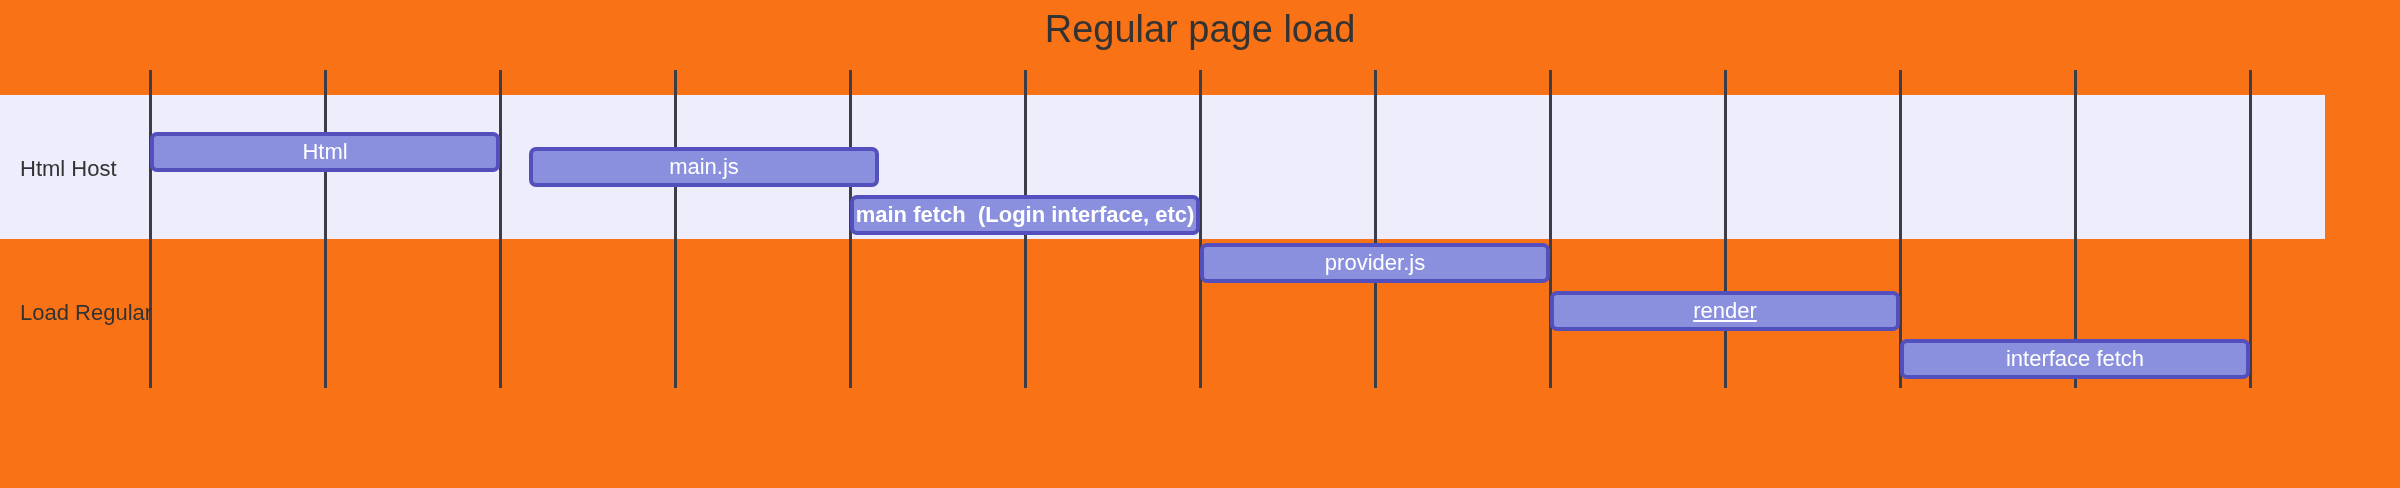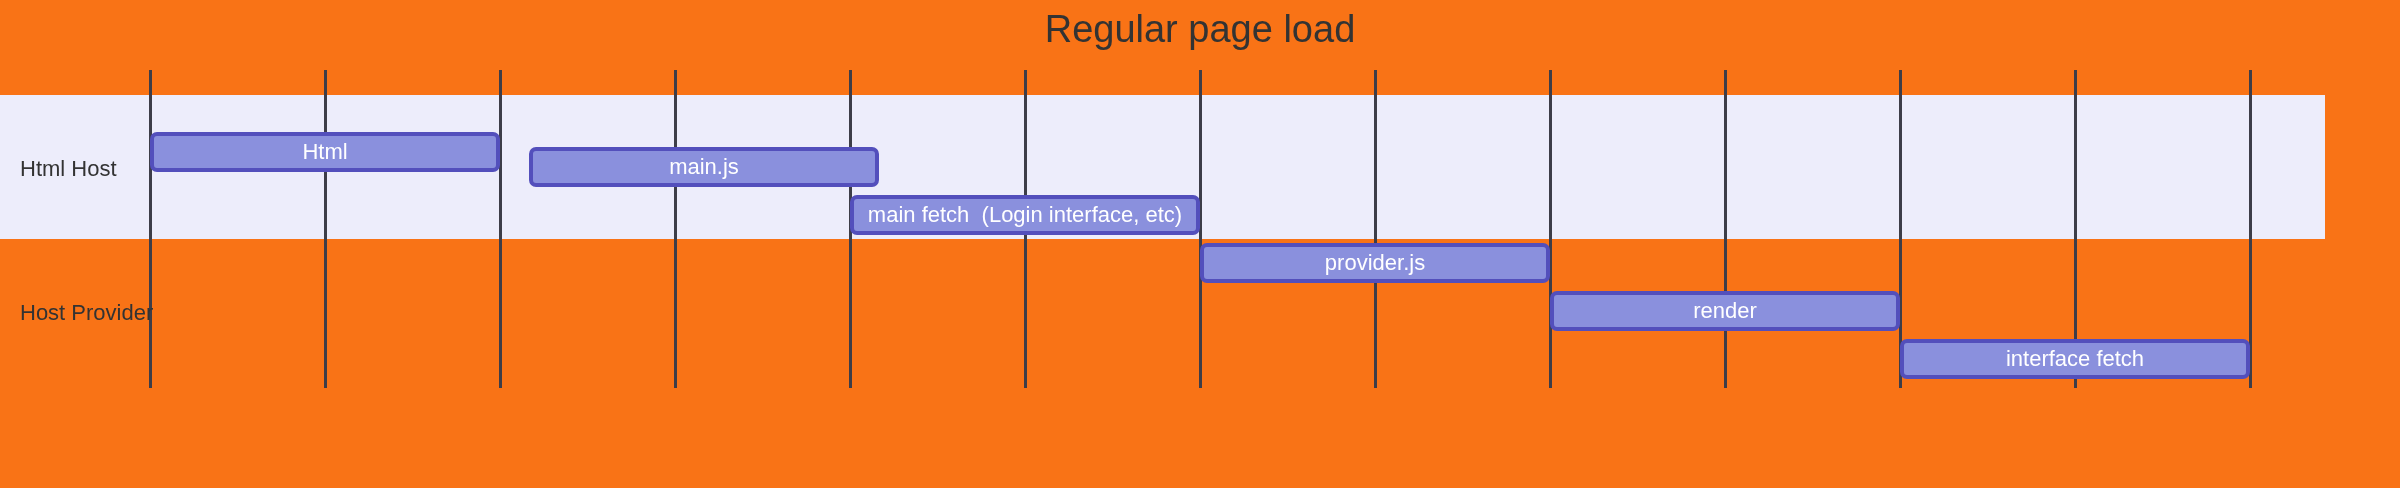--- a/index.html
+++ b/index.html
@@ -81,26 +81,26 @@
       <div class="grid-line" style="left: 2074px; top: 70px; height: 318px; background: rgb(61, 61, 72);"></div>
       <div class="grid-line" style="left: 2249px; top: 70px; height: 318px; background: rgb(61, 61, 72);"></div>
       <div class="section-label" style="top: 169px;">Html Host</div>
       <div class="task-bar" style="left: 150px; width: 350px; top: 99px; background: rgb(138, 144, 221); border-color: rgb(83, 79, 188); margin-top: 33px;">
         <span class="task-label" style="color: rgb(255, 255, 255);">Html</span>
       </div>
       <div class="task-bar" style="left: 500px; width: 350px; top: 147px; background: rgb(138, 144, 221); border-color: rgb(83, 79, 188); margin-left: 29px;">
         <span class="task-label" style="color: rgb(255, 255, 255);">main.js</span>
       </div>
       <div class="task-bar" style="left: 850px; width: 350px; top: 195px; background: rgb(138, 144, 221); border-color: rgb(83, 79, 188);">
-        <span class="task-label" style="color: rgb(255, 255, 255);">main fetch  (Login interface, etc)</span>
+        <span class="task-label" style="color: rgb(255, 255, 255); font-weight: bold;">main fetch  (Login interface, etc)</span>
       </div>
-      <div class="section-label" style="top: 313px;">Host Provider</div>
+      <div class="section-label" style="top: 313px;">Load Regular</div>
       <div class="task-bar" style="left: 1200px; width: 350px; top: 243px; background: rgb(138, 144, 221); border-color: rgb(83, 79, 188); text-align: right;">
         <span class="task-label" style="color: rgb(255, 255, 255);">provider.js</span>
       </div>
       <div class="task-bar" style="left: 1550px; width: 350px; top: 291px; background: rgb(138, 144, 221); border-color: rgb(83, 79, 188);">
-        <span class="task-label" style="color: rgb(255, 255, 255);">render</span>
+        <span class="task-label" style="color: rgb(255, 255, 255); text-decoration: underline;">render</span>
       </div>
       <div class="task-bar" style="left: 1900px; width: 350px; top: 339px; background: rgb(138, 144, 221); border-color: rgb(83, 79, 188);">
         <span class="task-label" style="color: rgb(255, 255, 255);">interface fetch</span>
       </div>
     </div>
 </div>
 
 </body></html>

